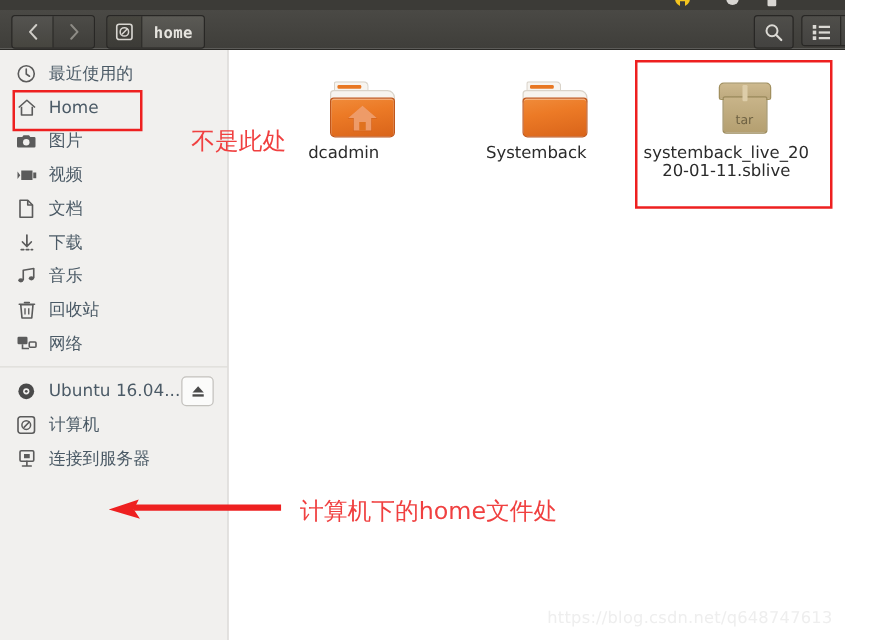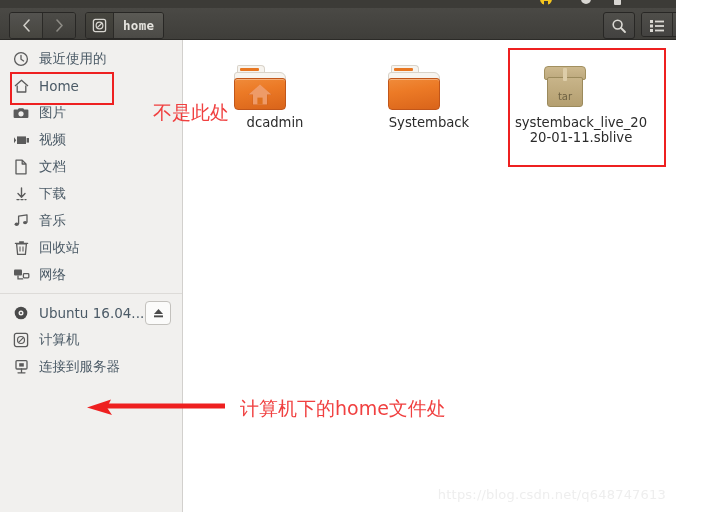--- a/index.html
+++ b/index.html
@@ -110,21 +110,21 @@
 
   
   .filearea{
     position:absolute;left:183px;top:40px;width:527px;height:472px;
     background:#ffffff;
   }
   .file-item{
     position:absolute;width:140px;text-align:center;
     font-size:13.2px;color:#2b2b2b;line-height:15px;
   }
-  .file-icon{height:56px;display:flex;align-items:flex-end;margin-bottom:5px;padding-left:29px;}
+  .file-icon{height:56px;display:flex;align-items:flex-end;justify-content:center;margin-bottom:5px;padding-left:29px;}
   .file-label{word-break:break-all;}
 
   
   .folder{position:relative;width:52px;height:45px;}
   .folder .tab{
     position:absolute;left:3px;top:0;width:26px;height:9px;
     background:#f7f4ef;border:1px solid #d9d3c9;border-bottom:none;border-radius:2px 4px 0 0;
   }
   .folder .tab::after{
     content:"";position:absolute;left:2px;top:2px;width:19px;height:3px;background:#e87722;border-radius:1px;

